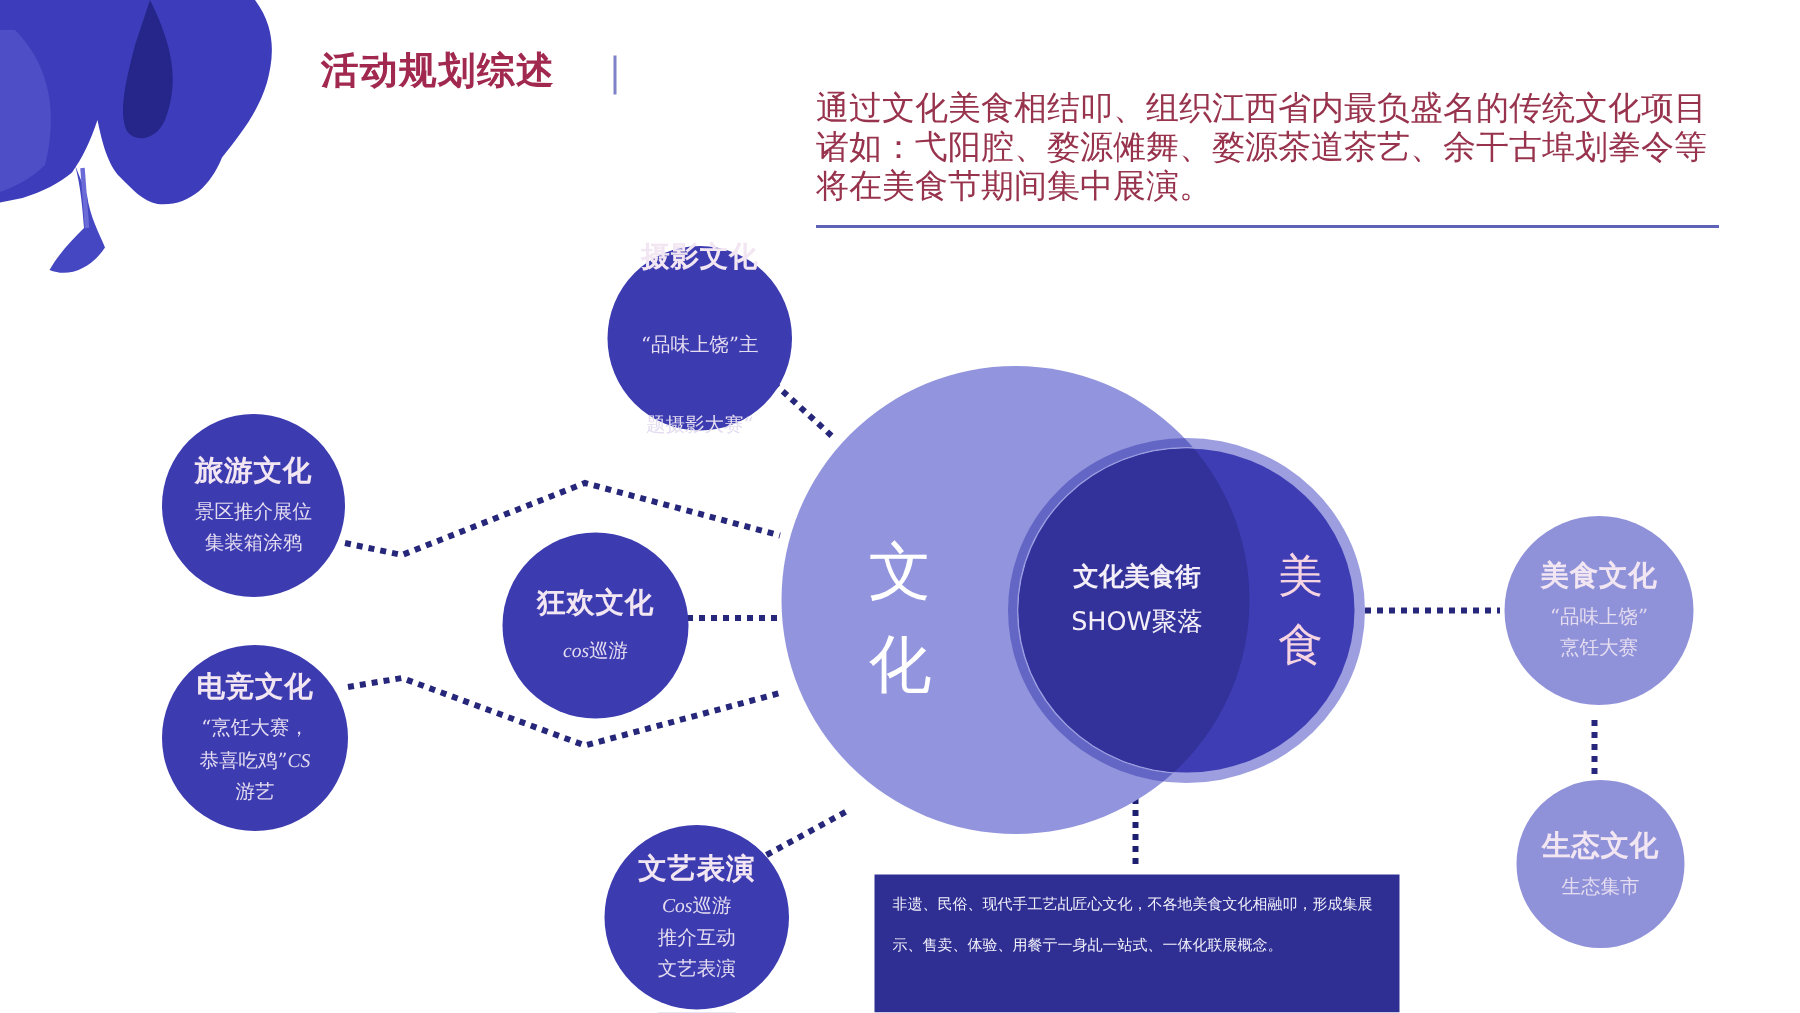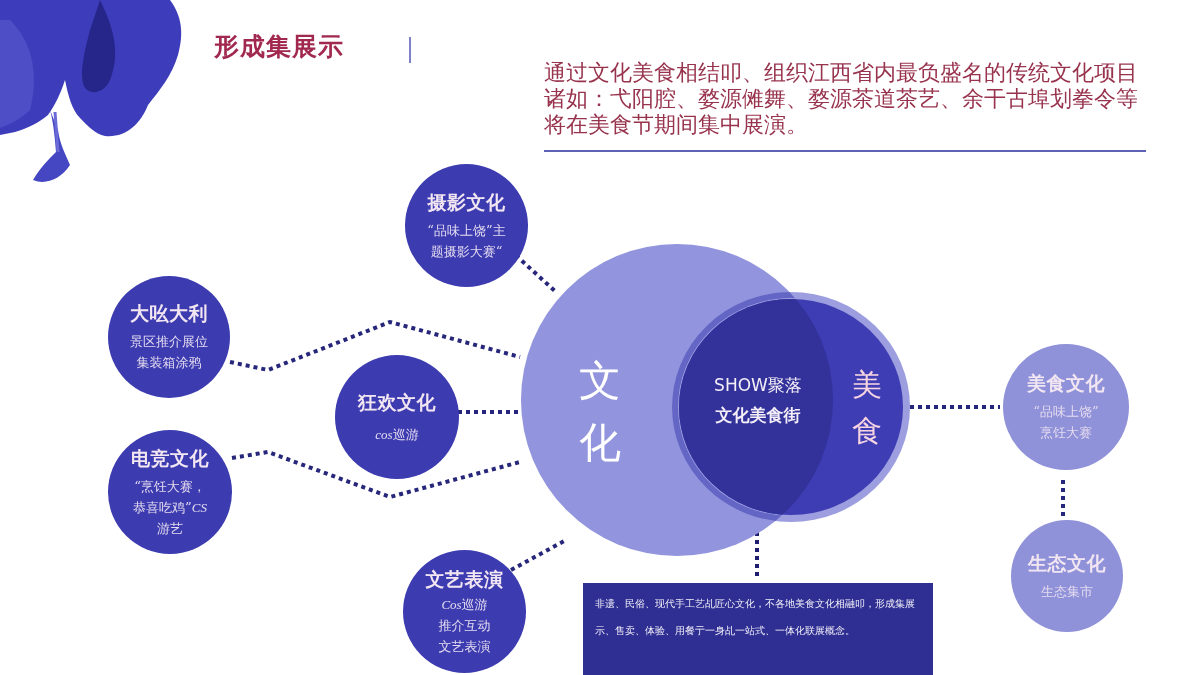--- a/index.html
+++ b/index.html
@@ -54,21 +54,21 @@
 <body>
 
 <svg class="ink" viewBox="0 0 190 190">
   <path d="M0 0 H170 C185 20 182 40 178 55 C172 75 160 90 148 105 C140 125 125 138 105 136 C95 134 88 126 80 118 C72 110 68 95 65 80 C60 95 55 105 48 115 C40 122 28 128 15 132 L0 135 Z" fill="#3d3dbb"></path>
   <path d="M100 0 C115 30 120 55 110 80 C105 92 92 96 85 88 C78 75 85 50 90 30 Z" fill="#1d1d7a" opacity="0.75"></path>
   <path d="M10 20 C30 40 40 70 30 110 C20 120 8 125 0 128 V20 Z" fill="#5556cc" opacity="0.7"></path>
   <path d="M50 110 C54 125 55 140 56 152 C48 160 40 168 33 180 C45 185 60 180 70 165 C66 155 60 145 58 130 Z" fill="#4546c2"></path>
   <path d="M55 112 L58 152" stroke="#6a6bd6" stroke-width="3"></path>
 </svg>
 
-<div class="title">形成集展示</div>
+<div class="title">活动规划综述</div>
 <div class="title-bar"></div>
 
 <div class="intro">通过文化美食相结叩、组织江西省内最负盛名的传统文化项目诸如：弋阳腔、婺源傩舞、婺源茶道茶艺、余干古埠划拳令等将在美食节期间集中展演。</div>
 <div class="intro-rule"></div>
 
 <svg class="links">
   <g stroke="#26267a" stroke-width="4" stroke-dasharray="4 4" fill="none">
     <path d="M510 250 L556 292"></path>
     <path d="M230 362 L268 370 L390 322 L520 357"></path>
     <path d="M458 412 L524 412"></path>
@@ -103,36 +103,36 @@
 
 <div class="big-culture-txt">
   <div>文</div>
   <div>化</div>
 </div>
 <div class="food-txt">
   <div>美</div>
   <div>食</div>
 </div>
 <div class="center-txt">
+  <div style="font-weight:bold;">文化美食街</div>
   <div>SHOW聚落</div>
-  <div style="font-weight:bold;">文化美食街</div>
 </div>
 
-<div class="node dark" style="left:405px; top:164px; width:123px; height:123px;">
+<div class="node dark" style="left:405px; top:164px; width:123px; height:123px;gap:32px;">
   <div class="ring"></div>
   <div class="arrow"></div>
   <h3>摄影文化</h3>
   <p>“品味上饶”主</p>
   <p>题摄影大赛“</p>
 </div>
 
 <div class="node dark" style="left:108px; top:276px; width:122px; height:122px;">
   <div class="ring"></div>
   <div class="arrow"></div>
-  <h3>大吆大利</h3>
+  <h3>旅游文化</h3>
   <p>景区推介展位</p>
   <p>集装箱涂鸦</p>
 </div>
 
 <div class="node dark" style="left:335px; top:355px; width:124px; height:124px;">
   <div class="ring"></div>
   <h3 style="margin-bottom:8px;">狂欢文化</h3>
   <p><i>cos</i><span>巡游</span></p>
 </div>
 

